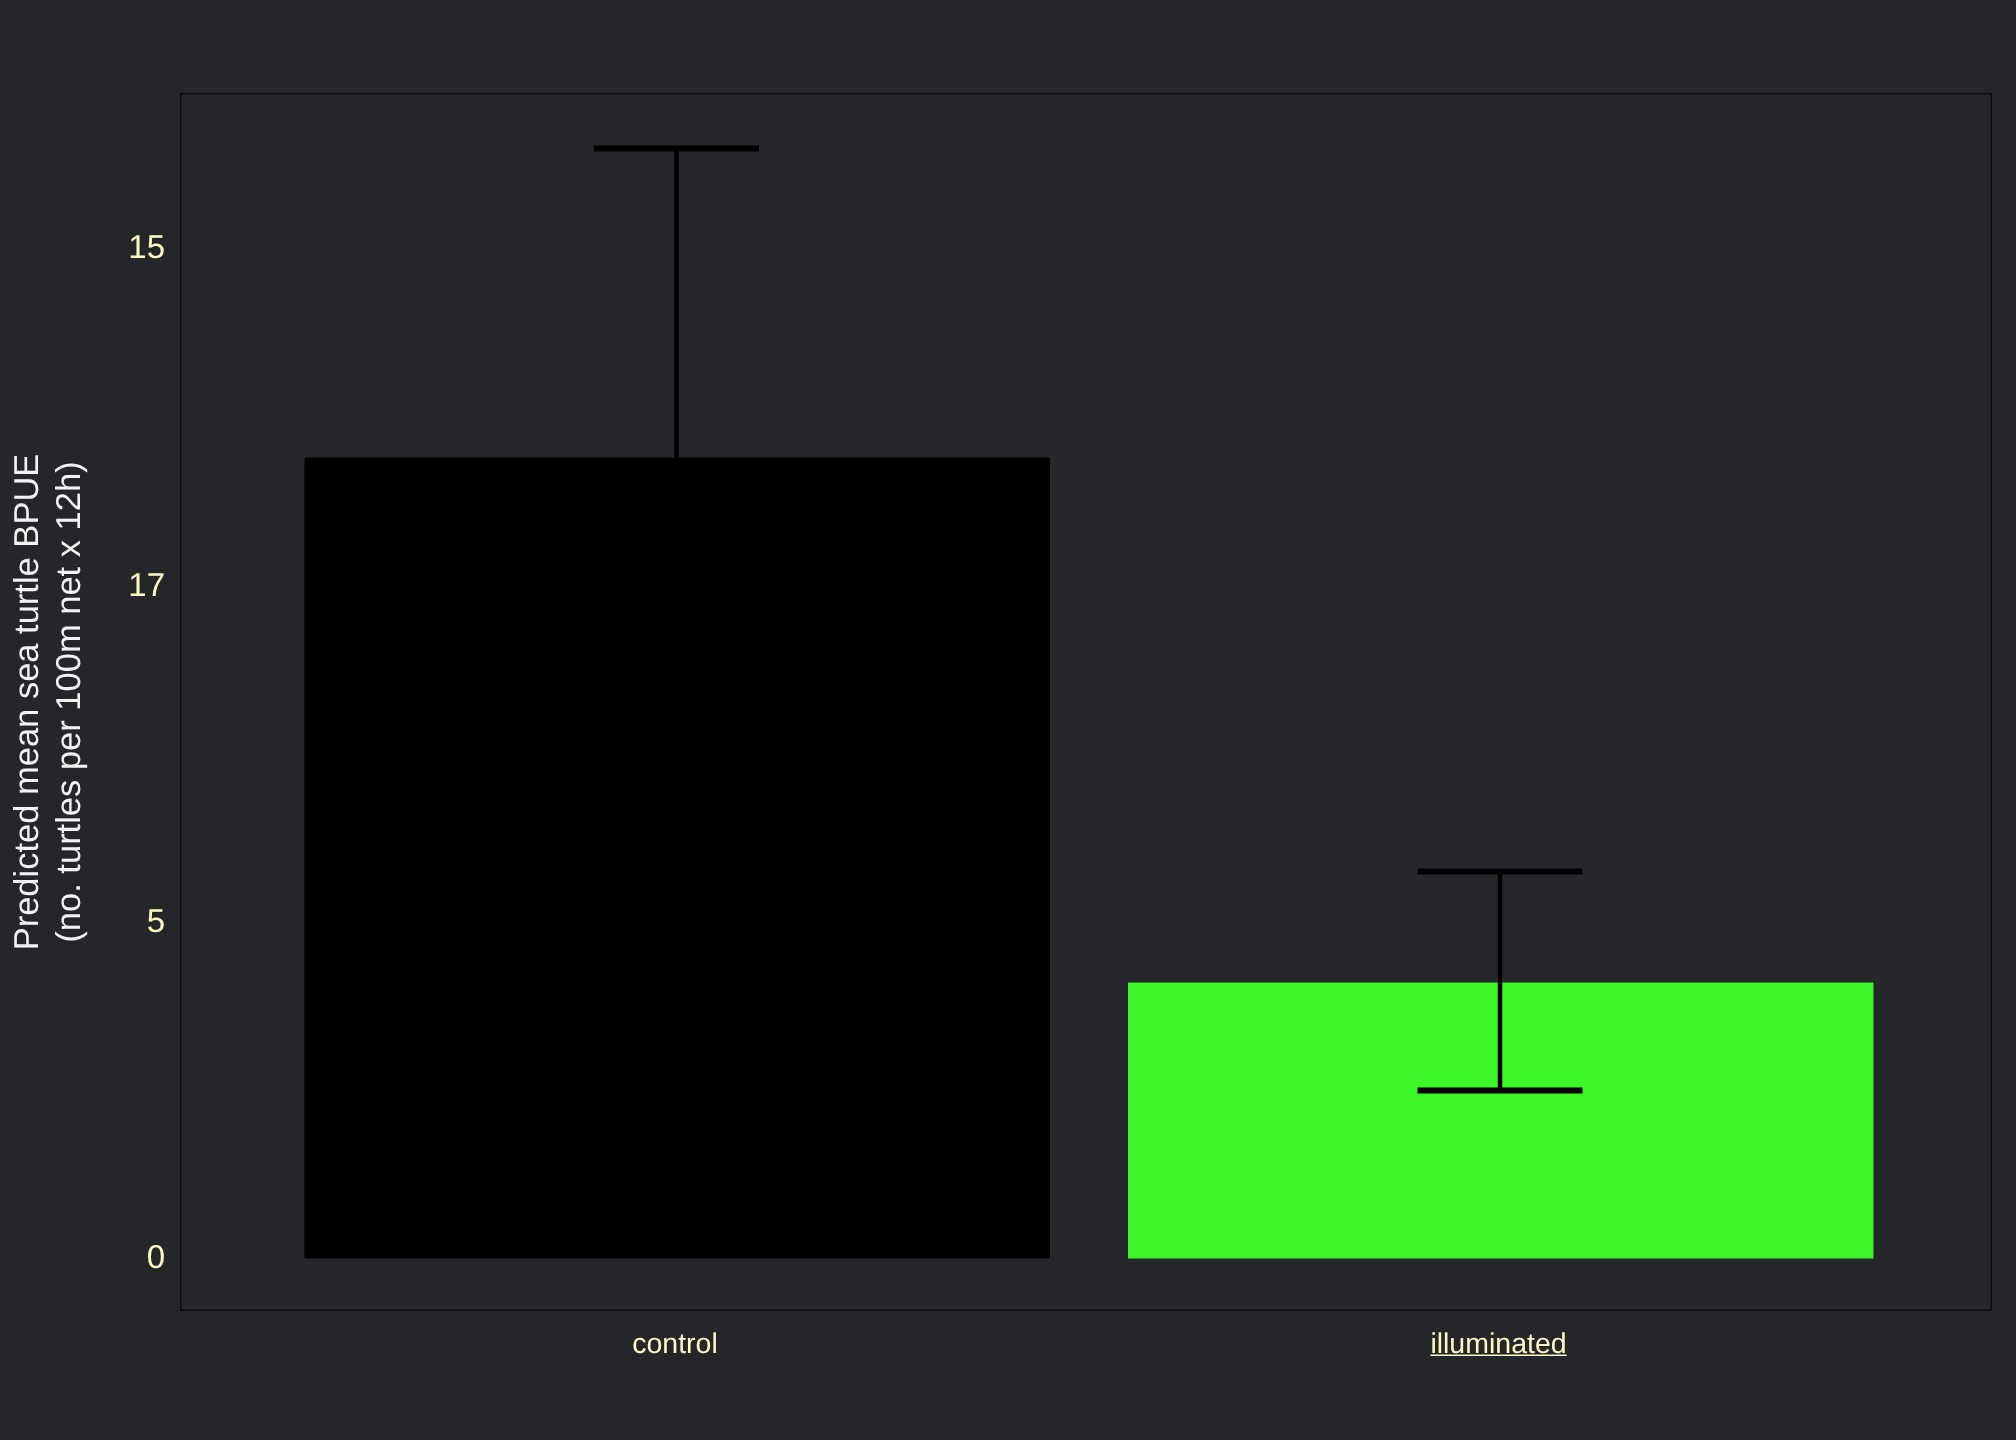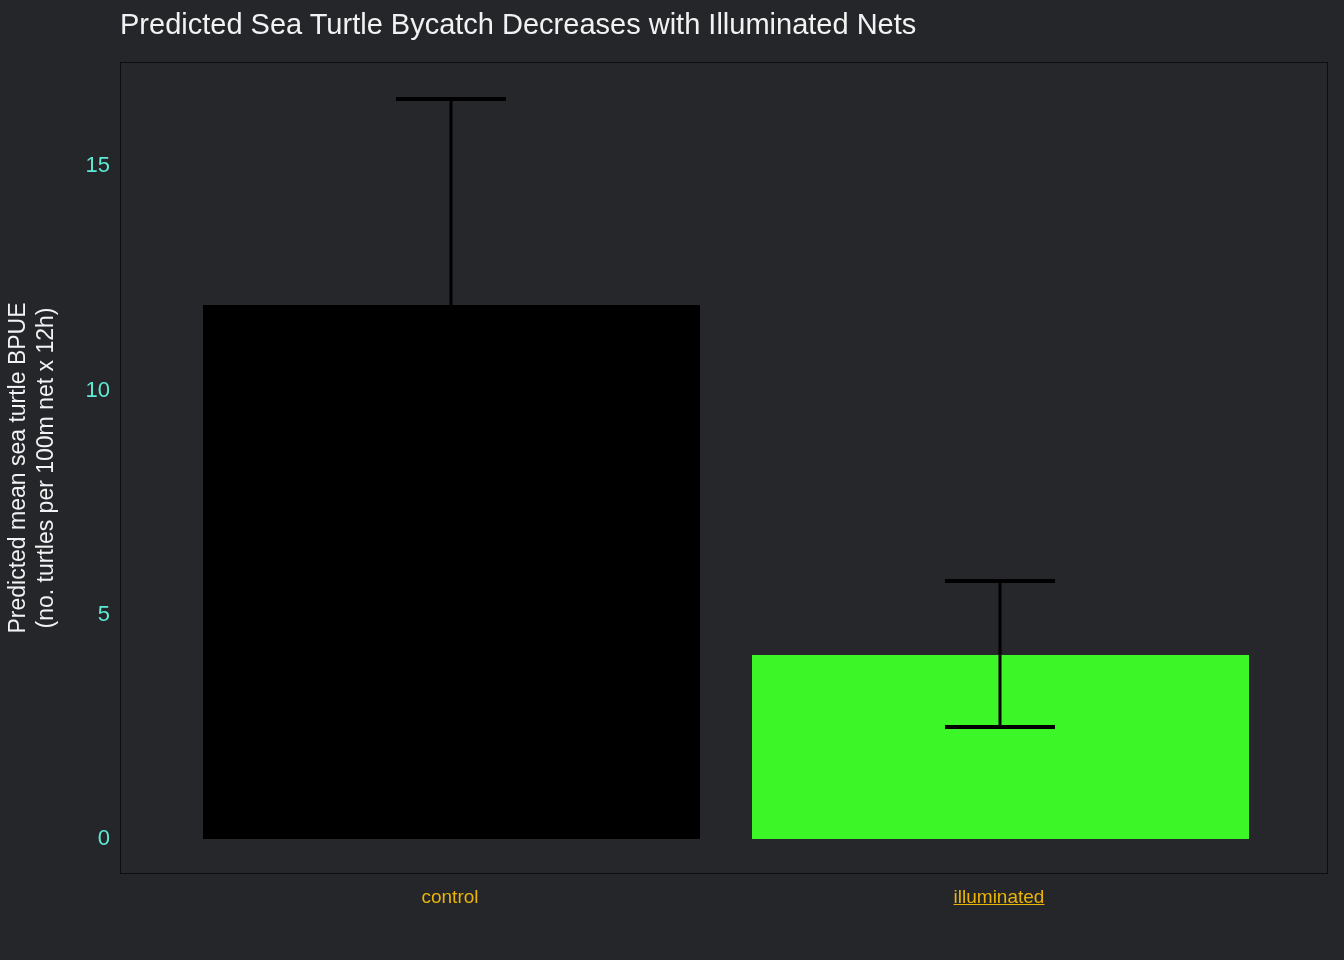--- a/index.html
+++ b/index.html
@@ -59,31 +59,31 @@
     box-sizing: border-box;
   }
   #plot-area {
     position: absolute;
     inset: 0;
   }
   .ytick {
     position: absolute;
     width: 60px;
     text-align: right;
-    color: #5eead4;
+    color: #fef9c3;
     font-size: 22px;
     transform: translateY(-50%);
     white-space: nowrap;
   }
 
   
   .xtick {
     position: absolute;
     top: 886px;
-    color: #eab308;
+    color: #fef9c3;
     font-size: 19px;
     transform: translateX(-50%);
     white-space: nowrap;
   }
 
   
   .bar {
     position: absolute;
     bottom: 0;
   }
@@ -100,33 +100,32 @@
     height: 4px;
     background: #000000;
     transform: translateX(-50%);
   }
 </style>
 </head>
 <body>
 
 <div id="canvas">
 
-  <div id="plot-title">Predicted Sea Turtle Bycatch Decreases with Illuminated Nets</div>
 
   <div id="y-axis-title">
     <div>
       <span class="yline">Predicted mean sea turtle BPUE</span>
       <span class="yline">(no. turtles per 100m net x 12h)</span>
     </div>
   </div>
 
   <div id="ytick-layer">
       <div class="ytick" style="left: 50px; top: 838px;">0</div>
       <div class="ytick" style="left: 50px; top: 613.75px;">5</div>
-      <div class="ytick" style="left: 50px; top: 389.5px;">10</div>
+      <div class="ytick" style="left: 50px; top: 389.5px;">17</div>
       <div class="ytick" style="left: 50px; top: 165.25px;">15</div>
     </div>
 
   <div id="panel">
     <div id="plot-area">
 
     <div class="bar" style="left: 81.5px; top: 242.285px; width: 497px; height: 533.715px; background: rgb(0, 0, 0);"></div>
         <div class="errbar-stem" style="left: 330px; top: 35.975px; height: 412.62px;"></div>
         <div class="errbar-cap" style="left: 330px; top: 33.975px; width: 110px;"></div>
         <div class="errbar-cap" style="left: 330px; top: 446.595px; width: 110px;"></div>

